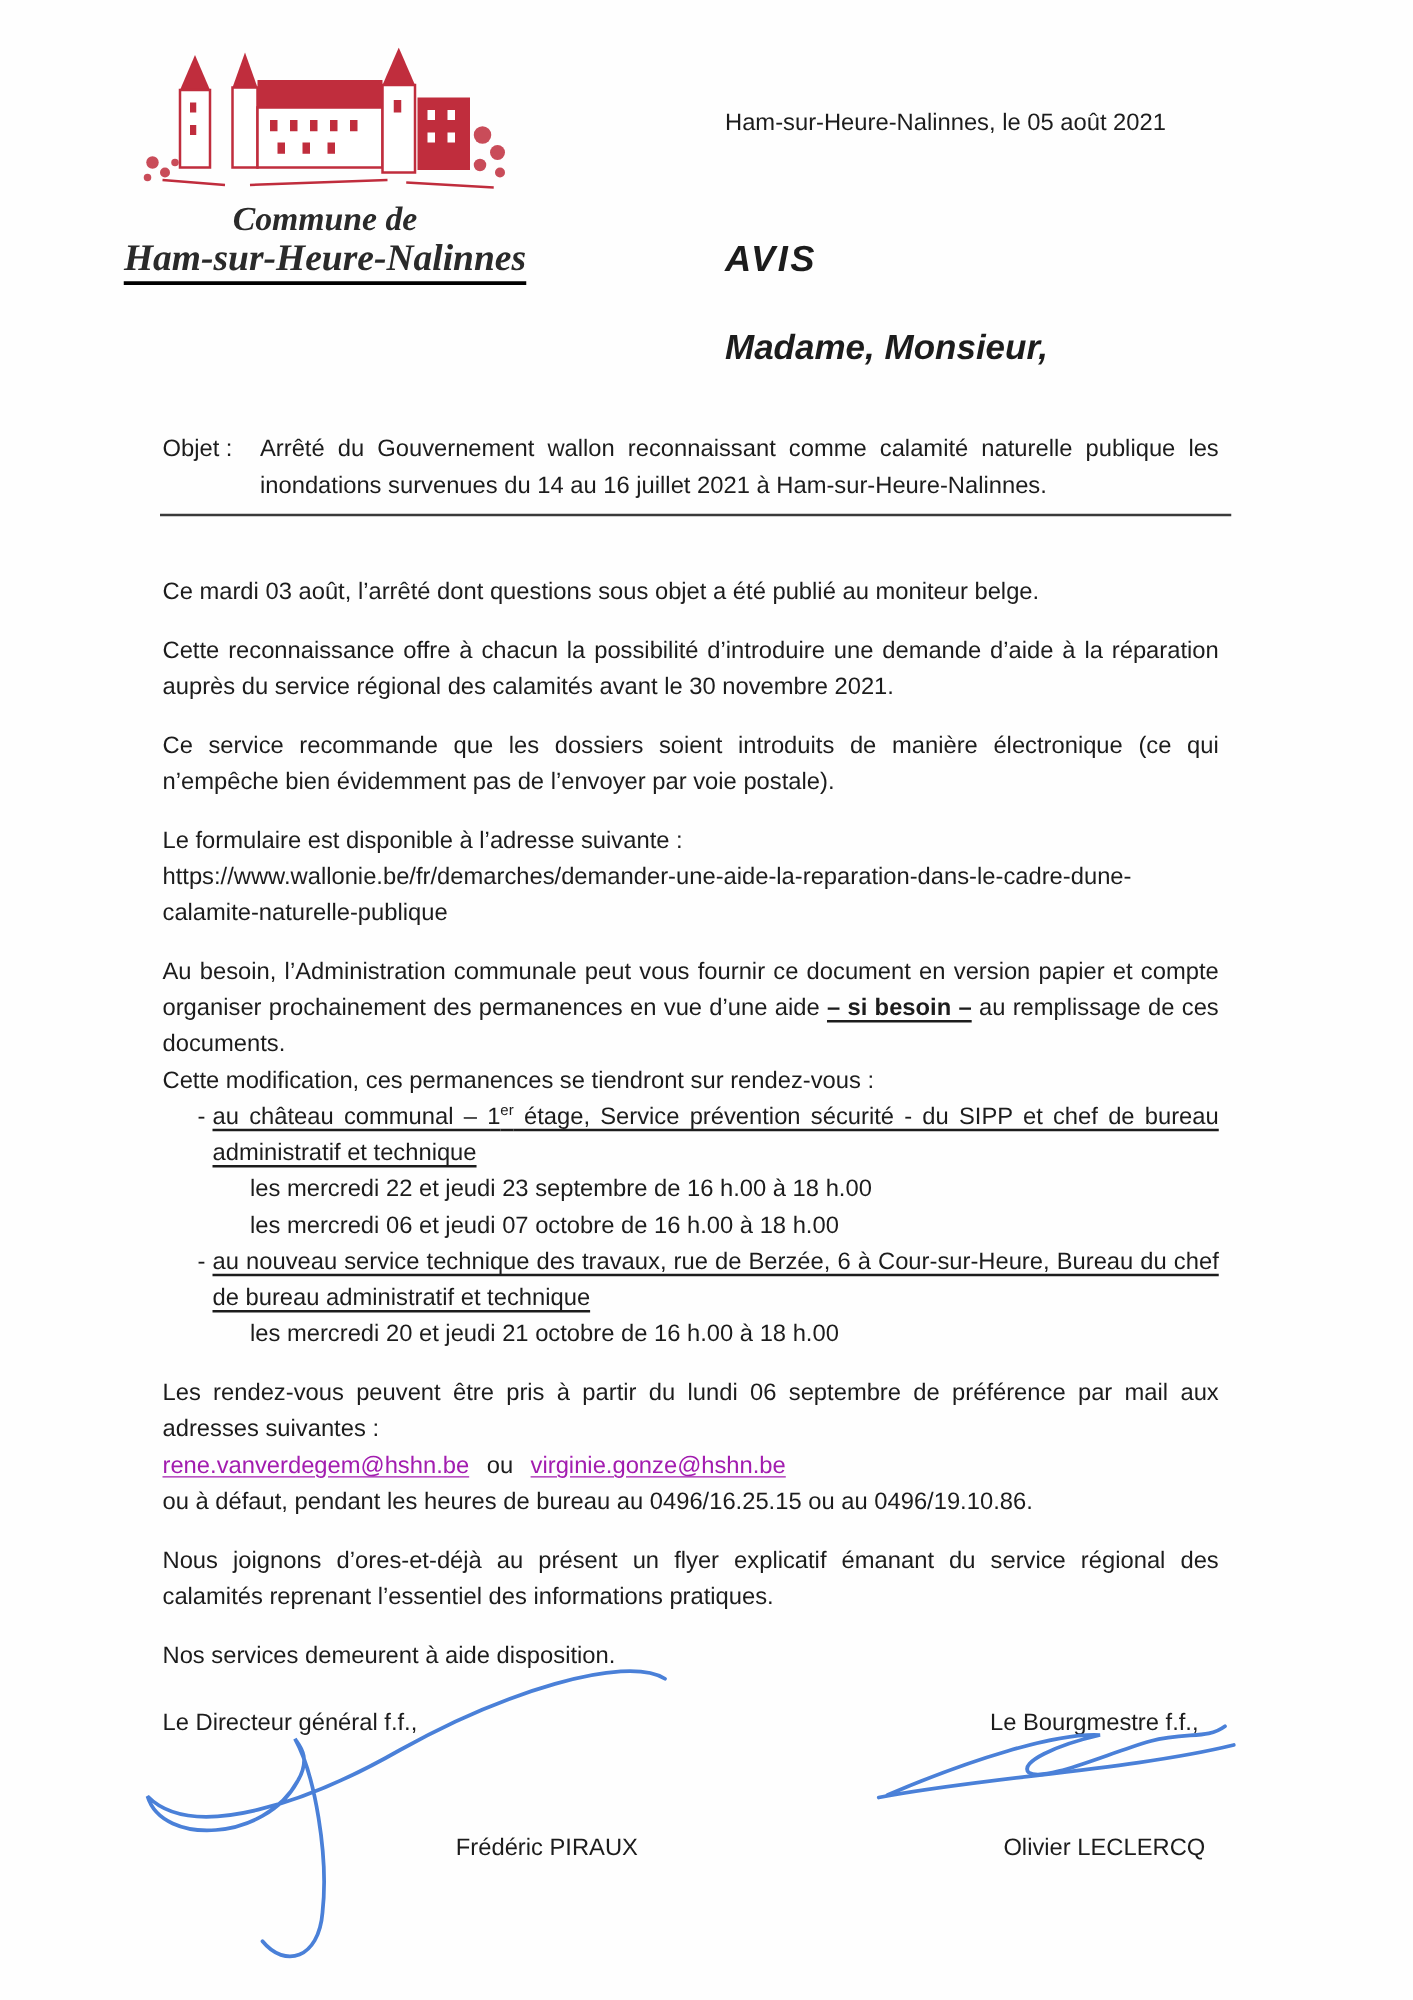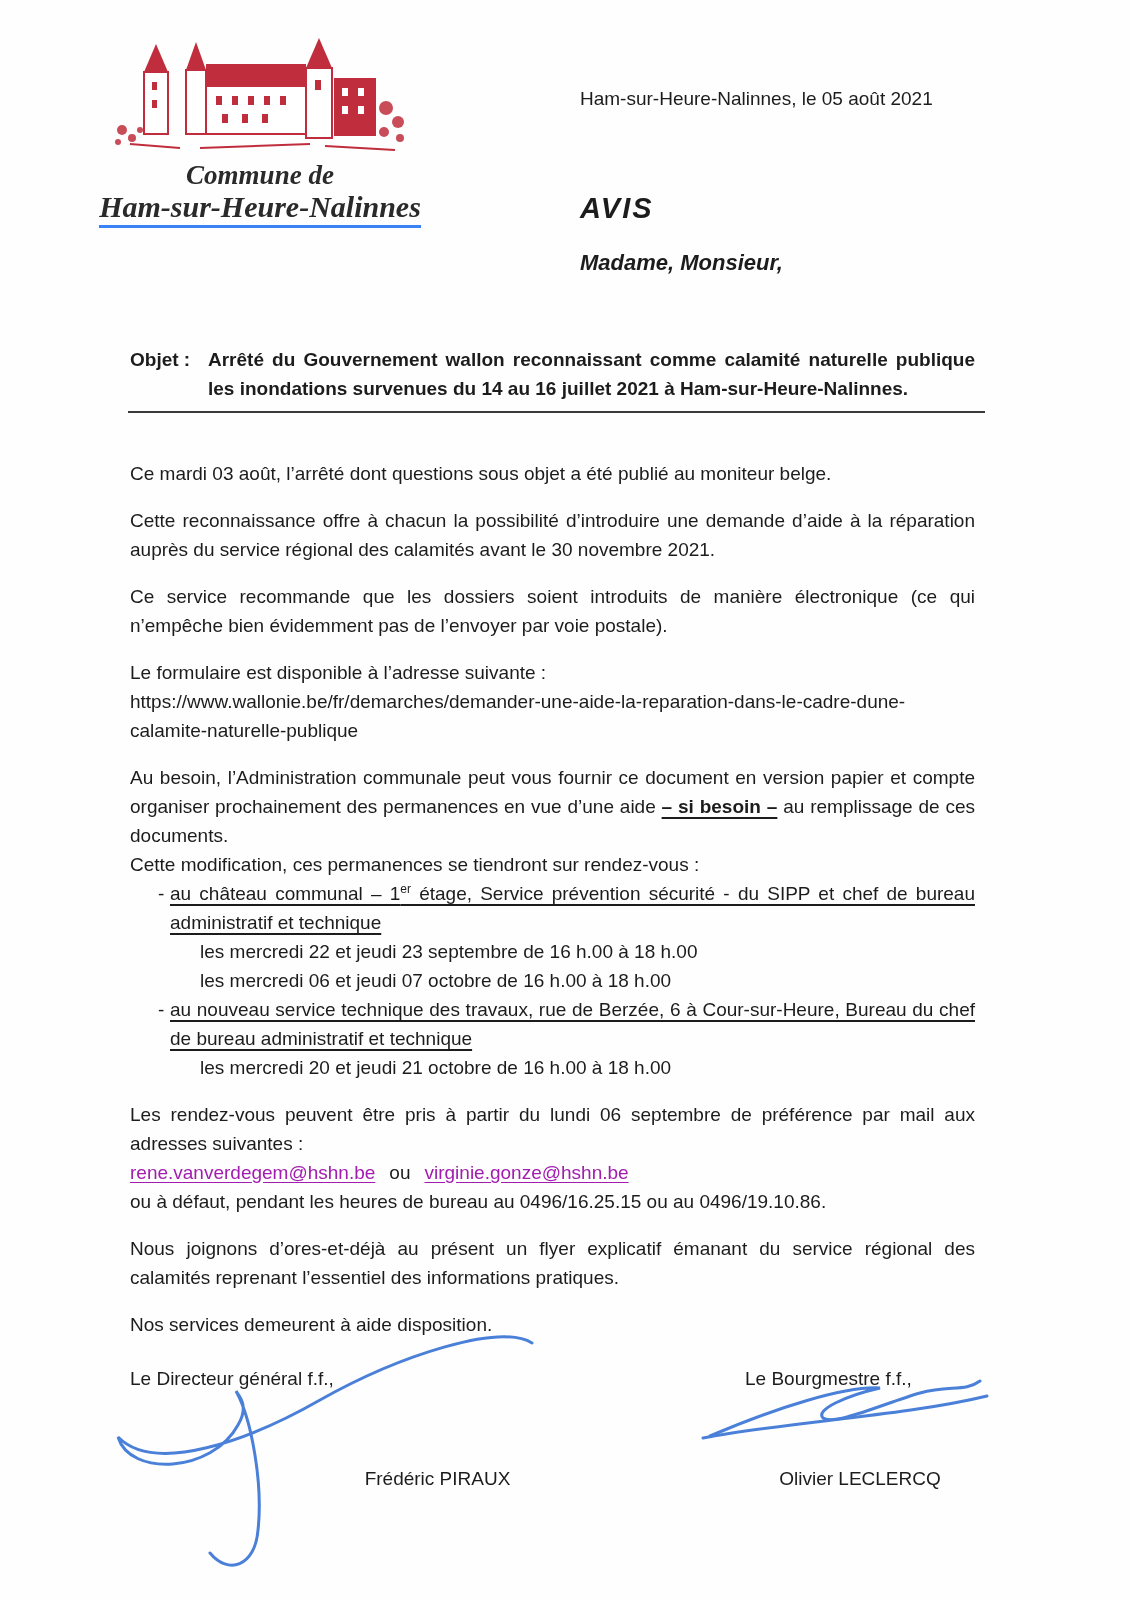--- a/index.html
+++ b/index.html
@@ -15,37 +15,37 @@
   
   .logo-wrap{position:absolute;left:92px;top:38px;width:336px;text-align:center;}
   .castle-svg{display:block;margin:0 auto;width:300px;height:122px;}
   .commune-line1{
     font-family:"Liberation Serif",serif;font-weight:bold;font-style:italic;
     font-size:27px;line-height:30px;color:#2a2a2a;
   }
   .commune-line2{
     font-family:"Liberation Serif",serif;font-weight:bold;font-style:italic;
     font-size:30px;line-height:34px;color:#2a2a2a;
-    display:inline-block;border-bottom:3px solid #3b82f6;padding-bottom:1px;
+    display:inline-block;border-bottom:3px solid #000000;padding-bottom:1px;
   }
   .dateline{position:absolute;left:580px;top:88px;font-size:19px;}
   .avis-title{
     position:absolute;left:580px;top:192px;
     font-size:29px;font-weight:bold;font-style:italic;letter-spacing:2px;
   }
   .salutation{
-    position:absolute;left:580px;top:250px;
-    font-size:22px;font-weight:bold;font-style:italic;
+    position:absolute;left:580px;top:262px;
+    font-size:28px;font-weight:bold;font-style:italic;
   }
   
   .main{
     position:absolute;left:130px;top:345px;width:845px;
     font-size:19px;line-height:29px;
   }
-  .subject{display:flex;font-weight:bold;text-align:justify;}
+  .subject{display:flex;font-weight:normal;text-align:justify;}
   .subject-label{width:78px;flex:none;}
   .subject-text{flex:1;}
   .rule{border:none;border-top:2px solid #3a3a3a;margin:8px 0 0 -2px;width:857px;}
   .after-rule{height:46px;}
   p{margin:0 0 18px 0;text-align:justify;}
   p.tight{margin-bottom:0;}
   .bold-u{font-weight:bold;text-decoration:underline;text-decoration-thickness:2px;text-underline-offset:4px;}
   .list-item{display:flex;text-align:justify;}
   .list-dash{width:40px;flex:none;padding-left:28px;box-sizing:border-box;}
   .list-body{flex:1;}
@@ -53,21 +53,21 @@
   .time-line{padding-left:70px;text-align:left;margin:0;}
   .gap18{height:18px;}
   sup{font-size:12px;line-height:0;}
   .email-link{color:#a21caf;text-decoration:underline;text-underline-offset:3px;}
   .email-sep{display:inline-block;margin:0 14px;}
   
   .sig-row{position:relative;}
   .sig-titles{display:flex;margin-top:25px;}
   .sig-names{display:flex;margin-top:71px;text-align:center;}
   .sig-left{width:615px;flex:none;}
-  .sig-right{flex:1;}
+  .sig-right{flex:1;margin-left:47px;}
   .sig-ink{position:absolute;pointer-events:none;}
   .sig-ink-left{left:100px;top:1325px;}
   .sig-ink-right{left:695px;top:1378px;}
 </style>
 </head>
 <body>
 
 <div class="page">
 
   <div class="logo-wrap">

